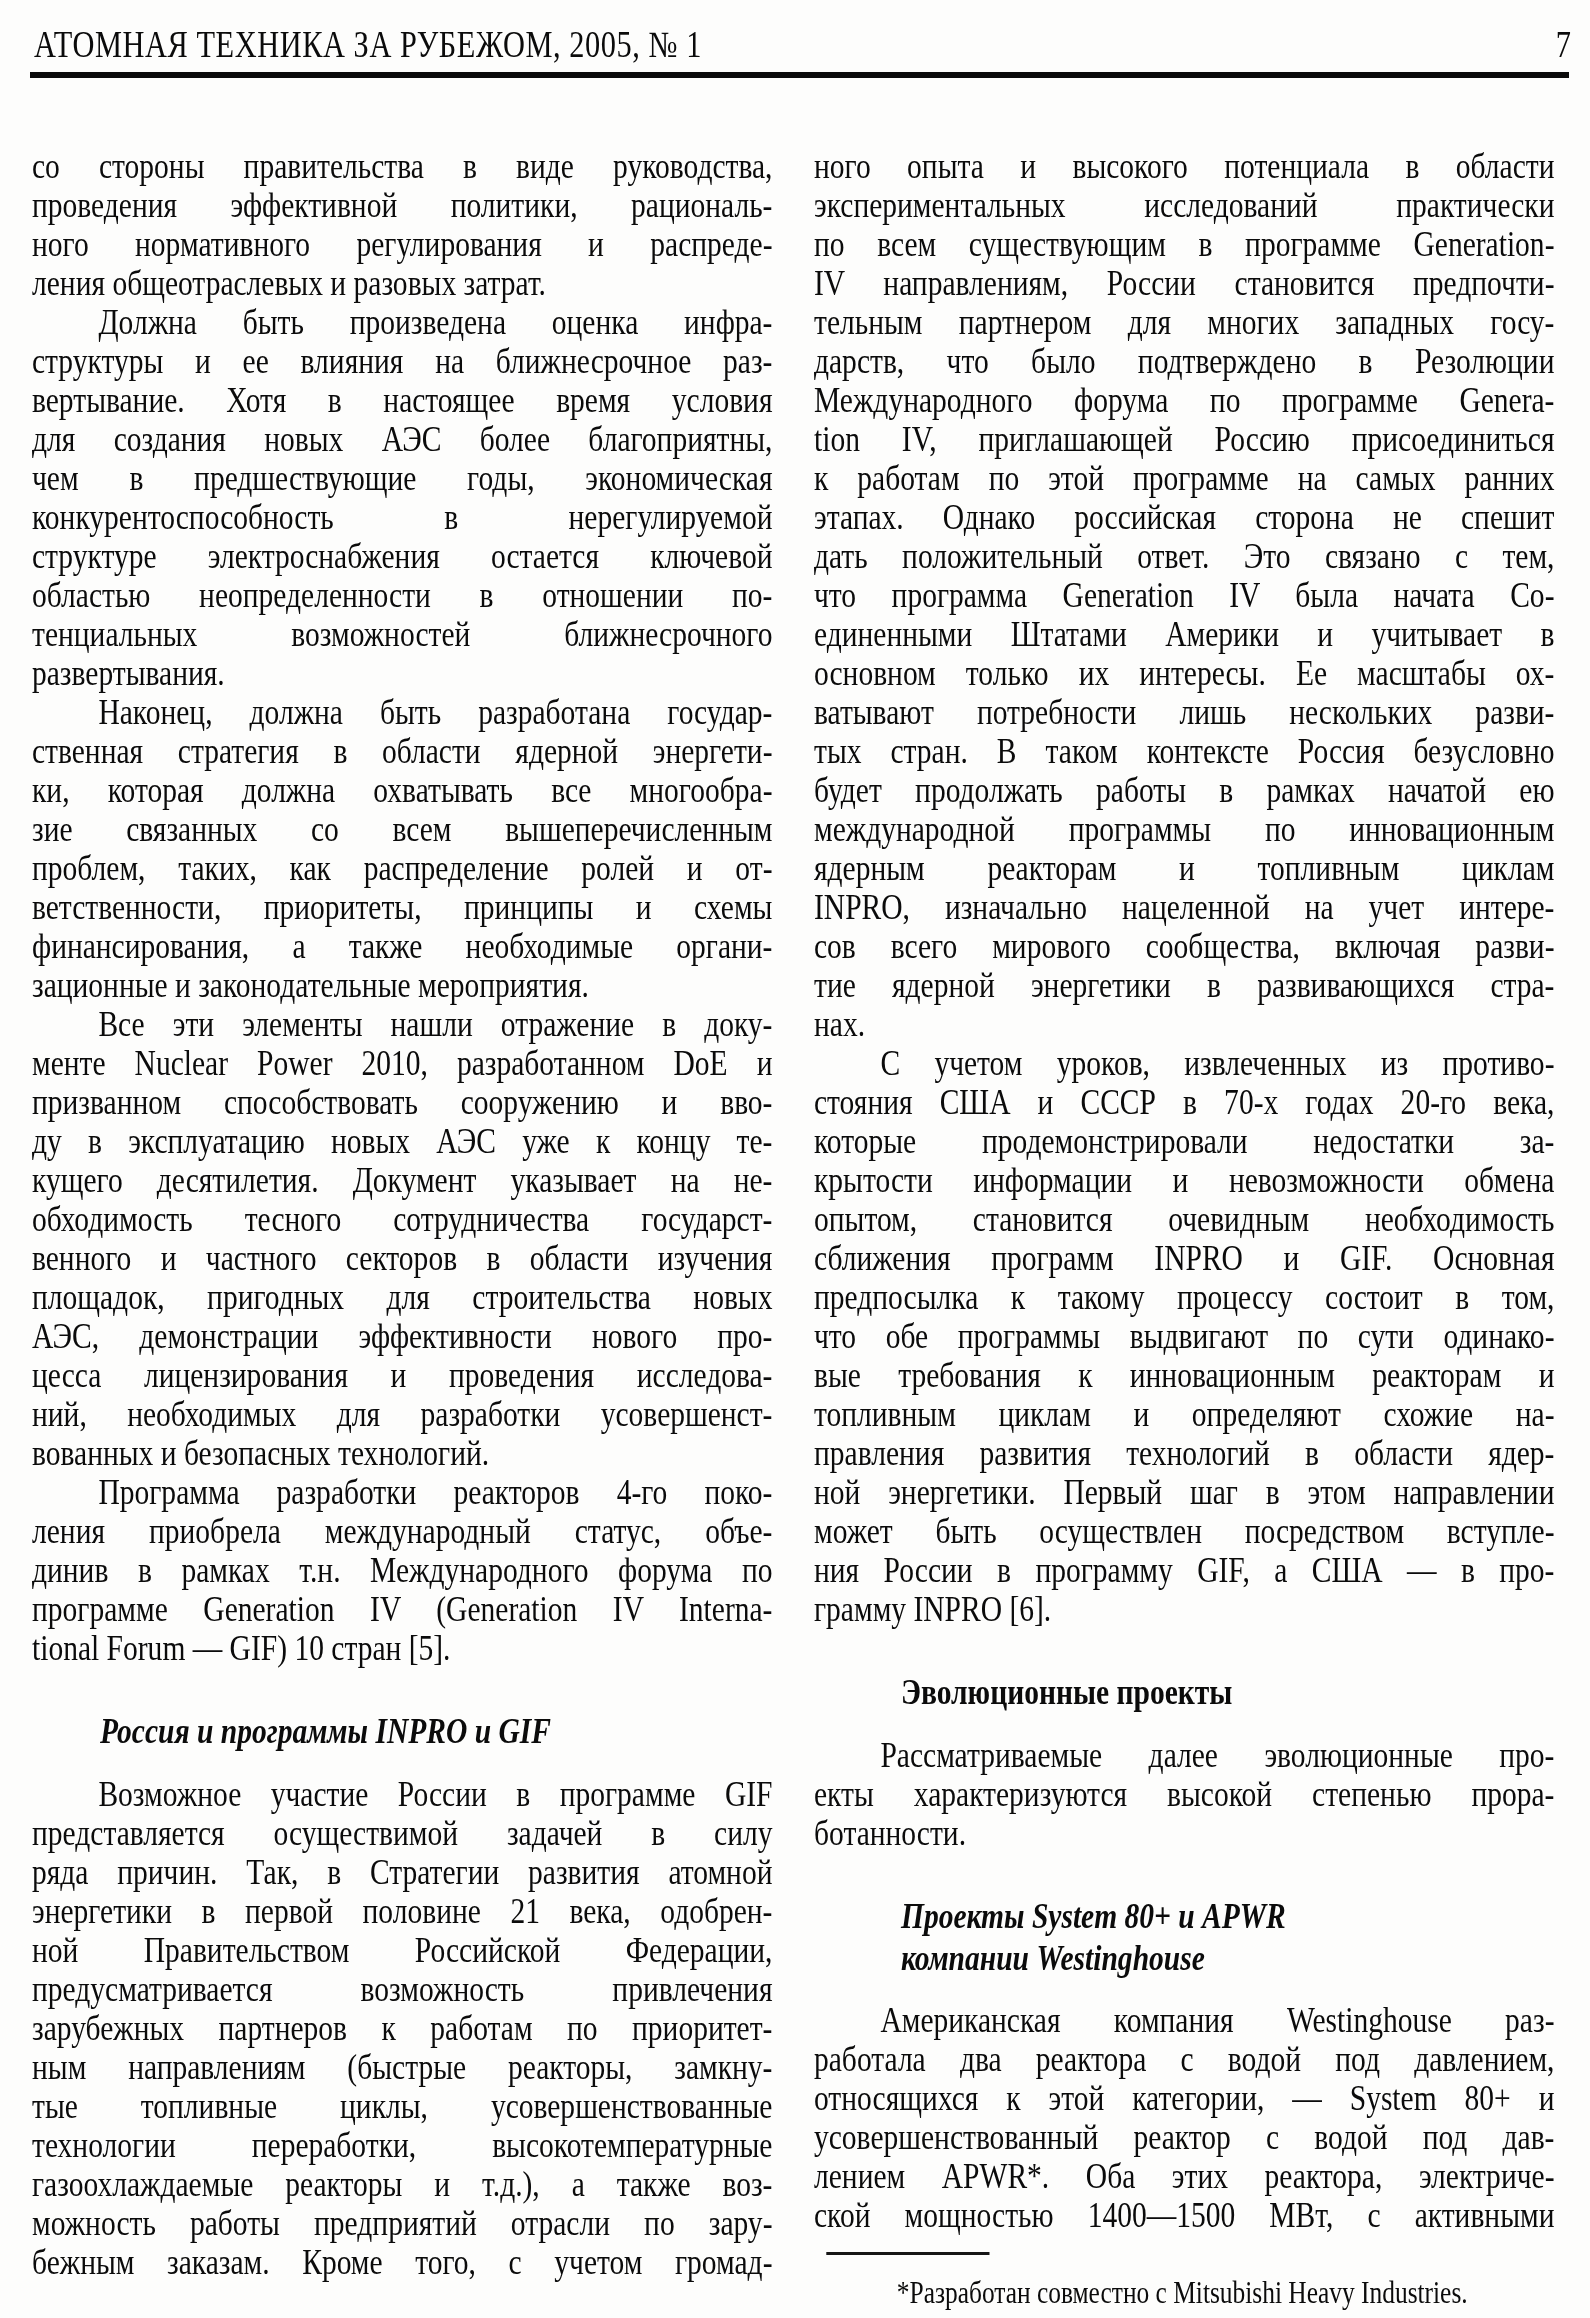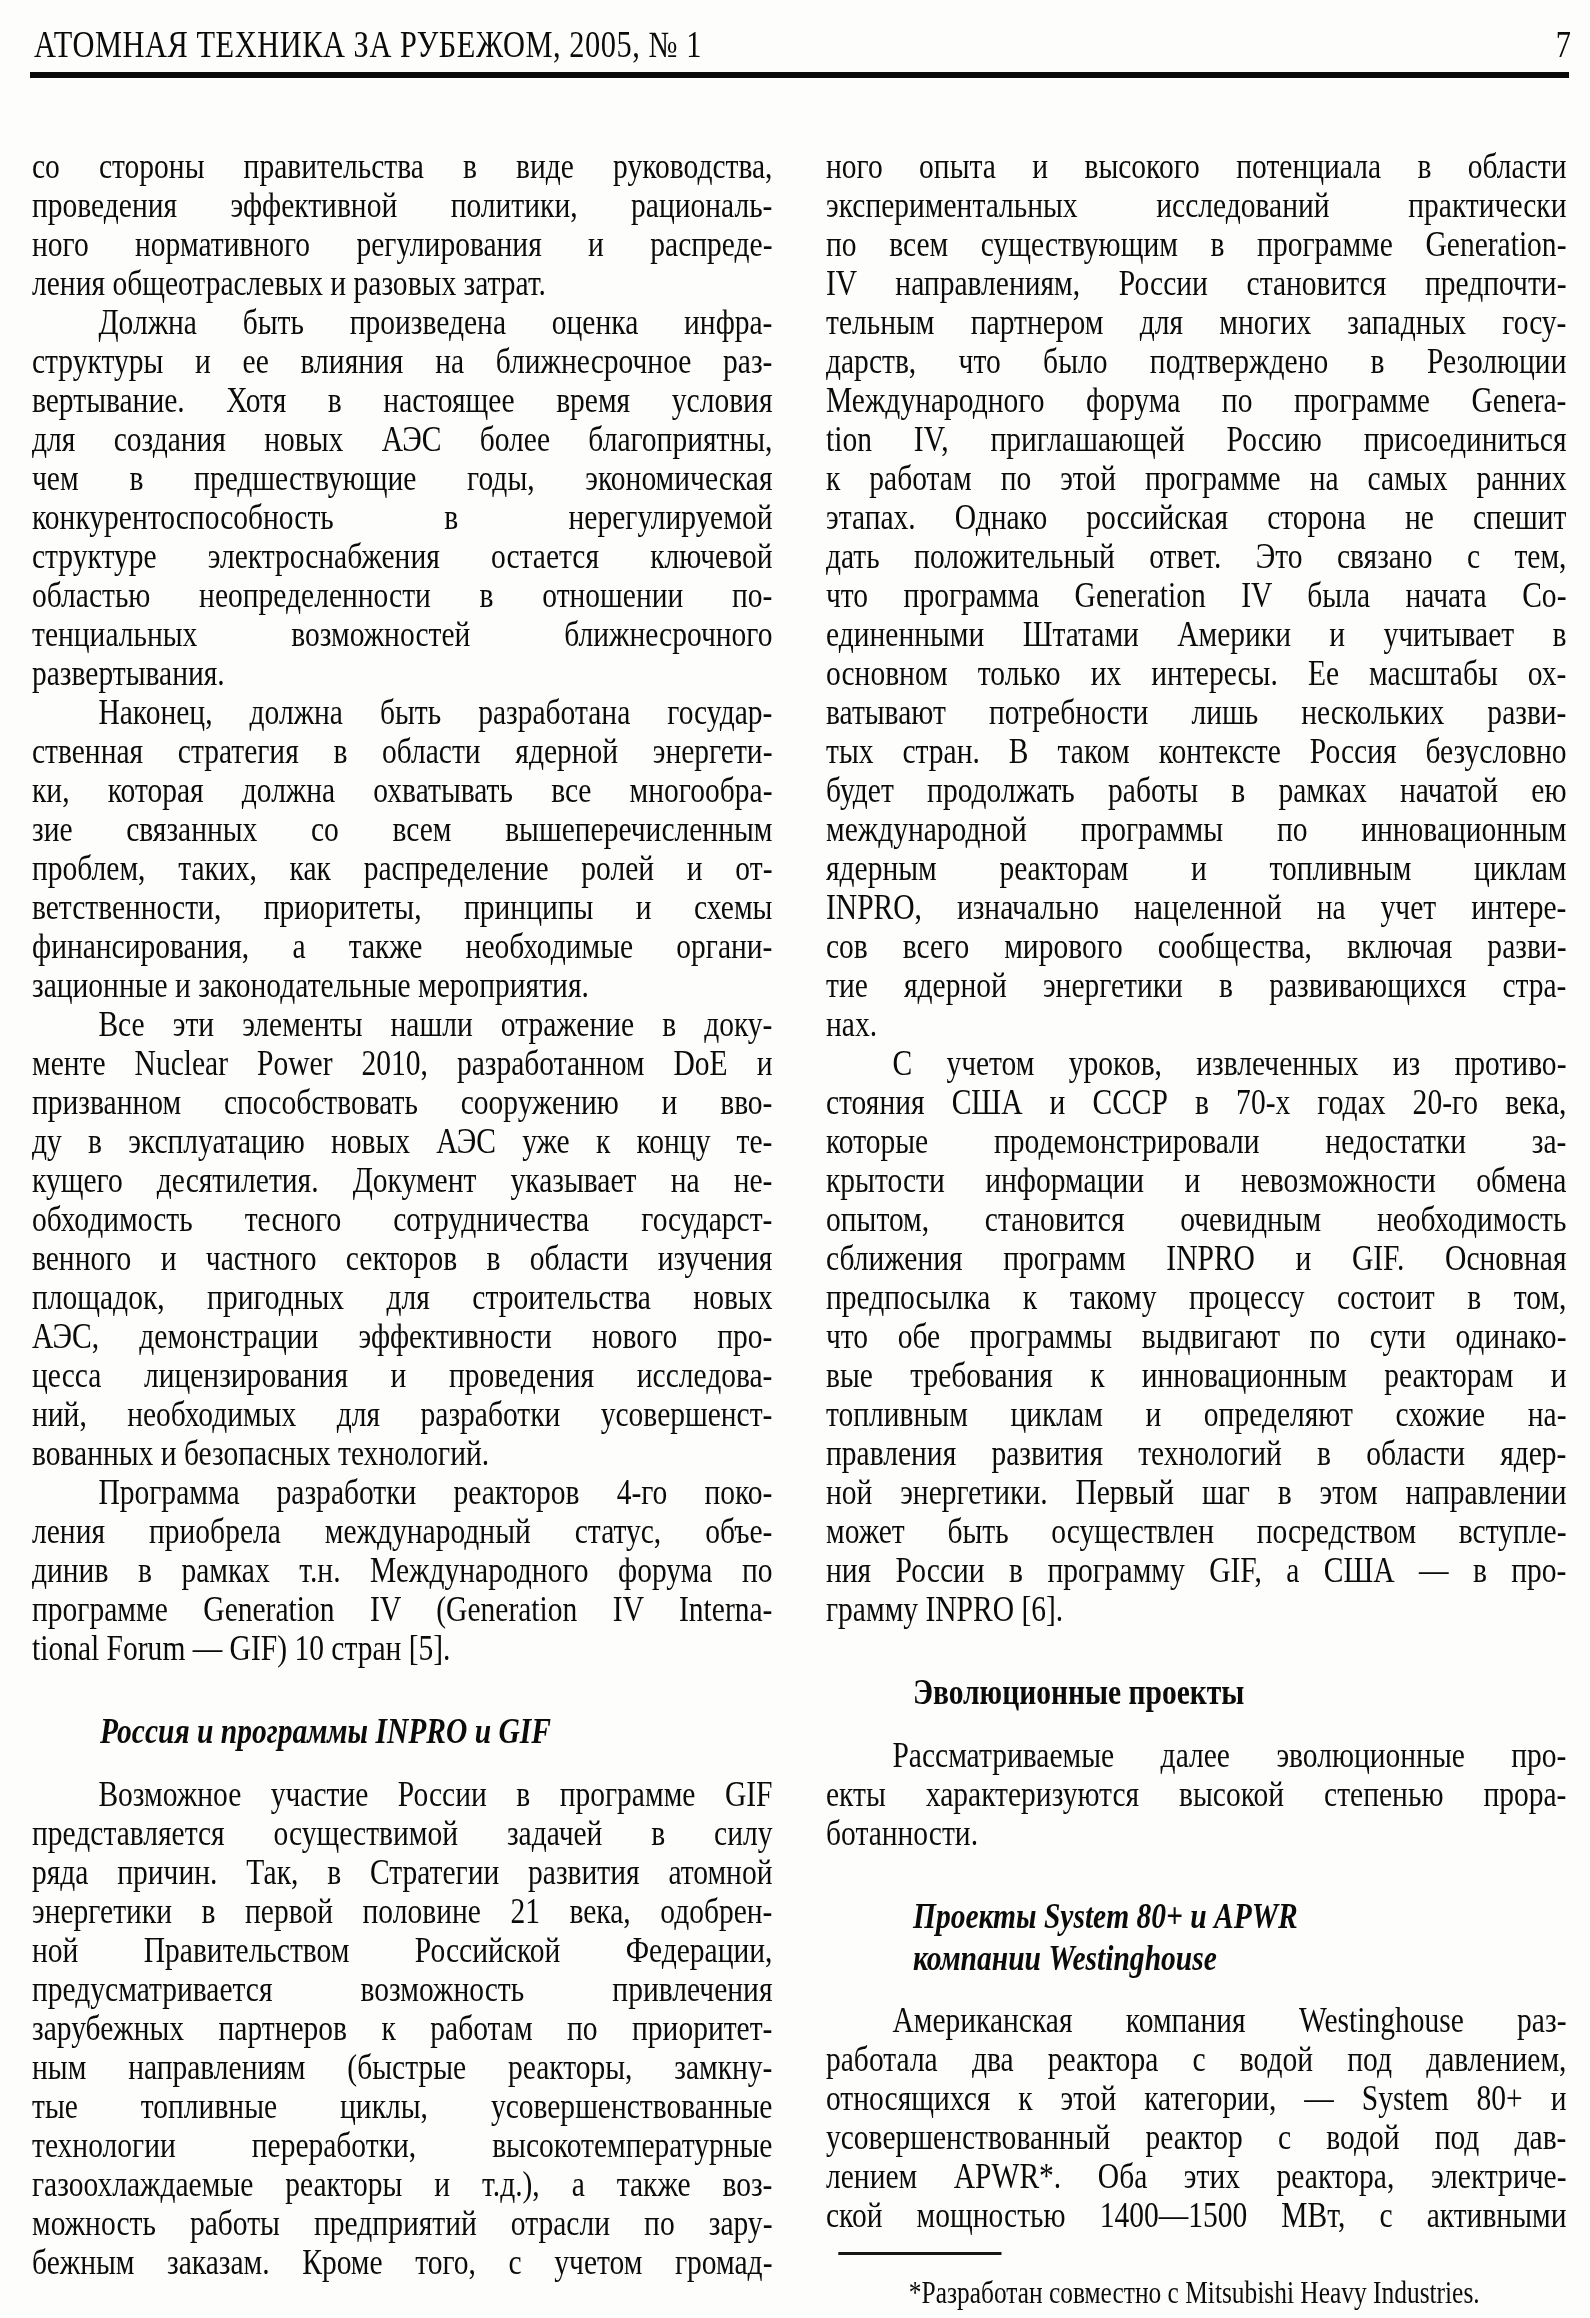--- a/index.html
+++ b/index.html
@@ -35,21 +35,21 @@
     width: 1539px;
     height: 6px;
     background: #0a0a0a;
   }
   .content {
     position: absolute;
     left: 32px;
     top: 147px;
     width: 1537px;
     display: flex;
-    gap: 53px;
+    gap: 41px;
   }
   .col { width: 741px; }
   .col-inner {
     width: 903px;            
     font-size: 36px;
     line-height: 39px;
   }
   .para { margin: 0; }
   .line { text-align: justify; text-align-last: justify; }
   .line.last { text-align-last: left; }

